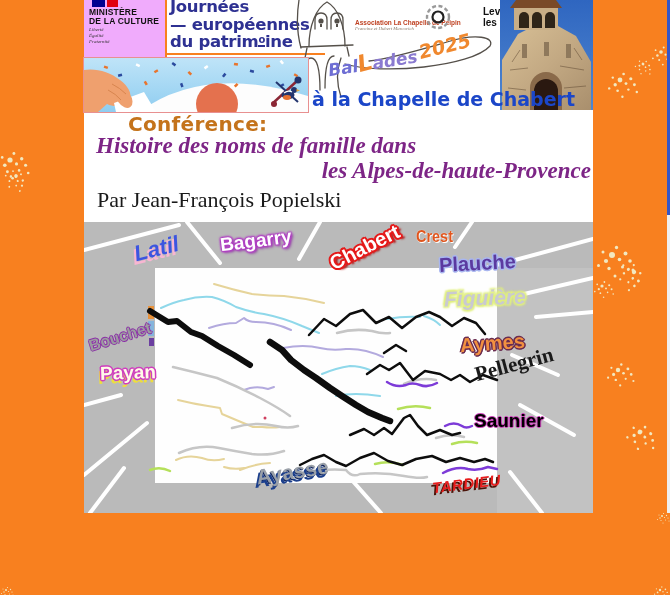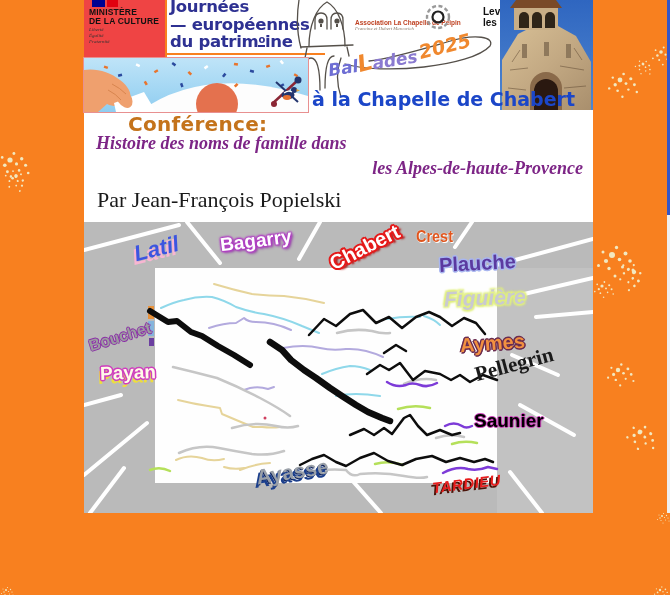--- a/index.html
+++ b/index.html
@@ -4,21 +4,21 @@
 <style>
   html,body{margin:0;padding:0;}
   body{width:670px;height:595px;position:relative;overflow:hidden;
        background:#f8801f;font-family:"Liberation Sans",sans-serif;}
   .abs{position:absolute;}
 
   
   #poster{left:84px;top:0;width:509px;height:513px;background:#fff;position:absolute;}
 
   
-  #ministry{left:0;top:0;width:81px;height:57px;border-right:2px solid #f8801f;background:#ef4444;}
+  #ministry{left:0;top:0;width:81px;height:57px;border-right:2px solid #f8801f;background:#f0abfc;}
   #ministry .emblem-blue{left:8px;top:0;width:13px;height:7px;background:#000091;}
   #ministry .emblem-red{left:23px;top:0;width:11px;height:7px;background:#e1000f;}
   #ministry .mtxt{left:5px;top:8px;font-size:8.5px;font-weight:bold;color:#111;line-height:8.5px;letter-spacing:.2px;}
   #ministry .motto{left:5px;top:27px;font-size:5px;font-style:italic;font-family:"Liberation Serif",serif;color:#333;line-height:6px;}
 
   
   #jep{left:86px;top:-2px;color:#2e3192;font-weight:bold;font-size:16.5px;line-height:17.5px;
        font-family:"DejaVu Sans",sans-serif;letter-spacing:-0.3px;}
   #jep .sup-o{font-size:10px;vertical-align:4px;border-bottom:2px solid #2e3192;line-height:8px;}
   #jep-underline{left:81px;top:53px;width:160px;height:2px;background:#f8801f;}
@@ -43,23 +43,23 @@
   #ballades .b2{color:#f0882e;font-size:23px;display:inline-block;transform:rotate(-6deg);}
   #ballades .b3{color:#8a7ad0;font-size:17px;}
   #ballades .b4{color:#f0882e;font-size:19px;display:inline-block;transform:rotate(-5deg) translateY(-5px);margin-left:3px;}
   #location{left:228px;top:88px;font-size:19px;font-weight:bold;color:#1b46c8;
             font-family:"DejaVu Sans",sans-serif;white-space:nowrap;}
 
   
   #conf-label{left:44px;top:112px;font-size:20px;font-weight:bold;color:#c4731b;
               font-family:"DejaVu Sans",sans-serif;letter-spacing:.3px;}
   .title{font-family:"Liberation Serif",serif;font-style:italic;font-weight:bold;
-         font-size:18px;color:#7d2586;white-space:nowrap;}
+         font-size:23px;color:#7d2586;white-space:nowrap;}
   #title1{left:12px;top:133px;}
-  #title2{right:10px;top:158px;margin-left:8px;}
+  #title2{right:2px;top:158px;margin-left:8px;}
   #speaker{left:13px;top:187px;font-family:"Liberation Serif",serif;
            font-size:22px;color:#1a1a1a;white-space:nowrap;}
 
   
   #map{left:0;top:222px;width:509px;height:291px;background:#bababa;overflow:hidden;}
   .mname{position:absolute;font-weight:bold;white-space:nowrap;font-family:"Liberation Sans",sans-serif;}
   #n-latil{left:50px;top:14px;font-size:22px;font-style:italic;color:#3c55e0;
            transform:rotate(-14deg);text-shadow:-3px 3px 0 #f8b6d2;}
   #n-bagarry{left:136px;top:8px;font-size:19px;color:#fff;transform:rotate(-7deg);
            text-shadow:0 0 2px #b13fc4,1px 1px 2px #b13fc4,-1px -1px 2px #b13fc4,1px -1px 2px #b13fc4,-1px 1px 2px #b13fc4,2px 2px 3px #8a2f9e;}

